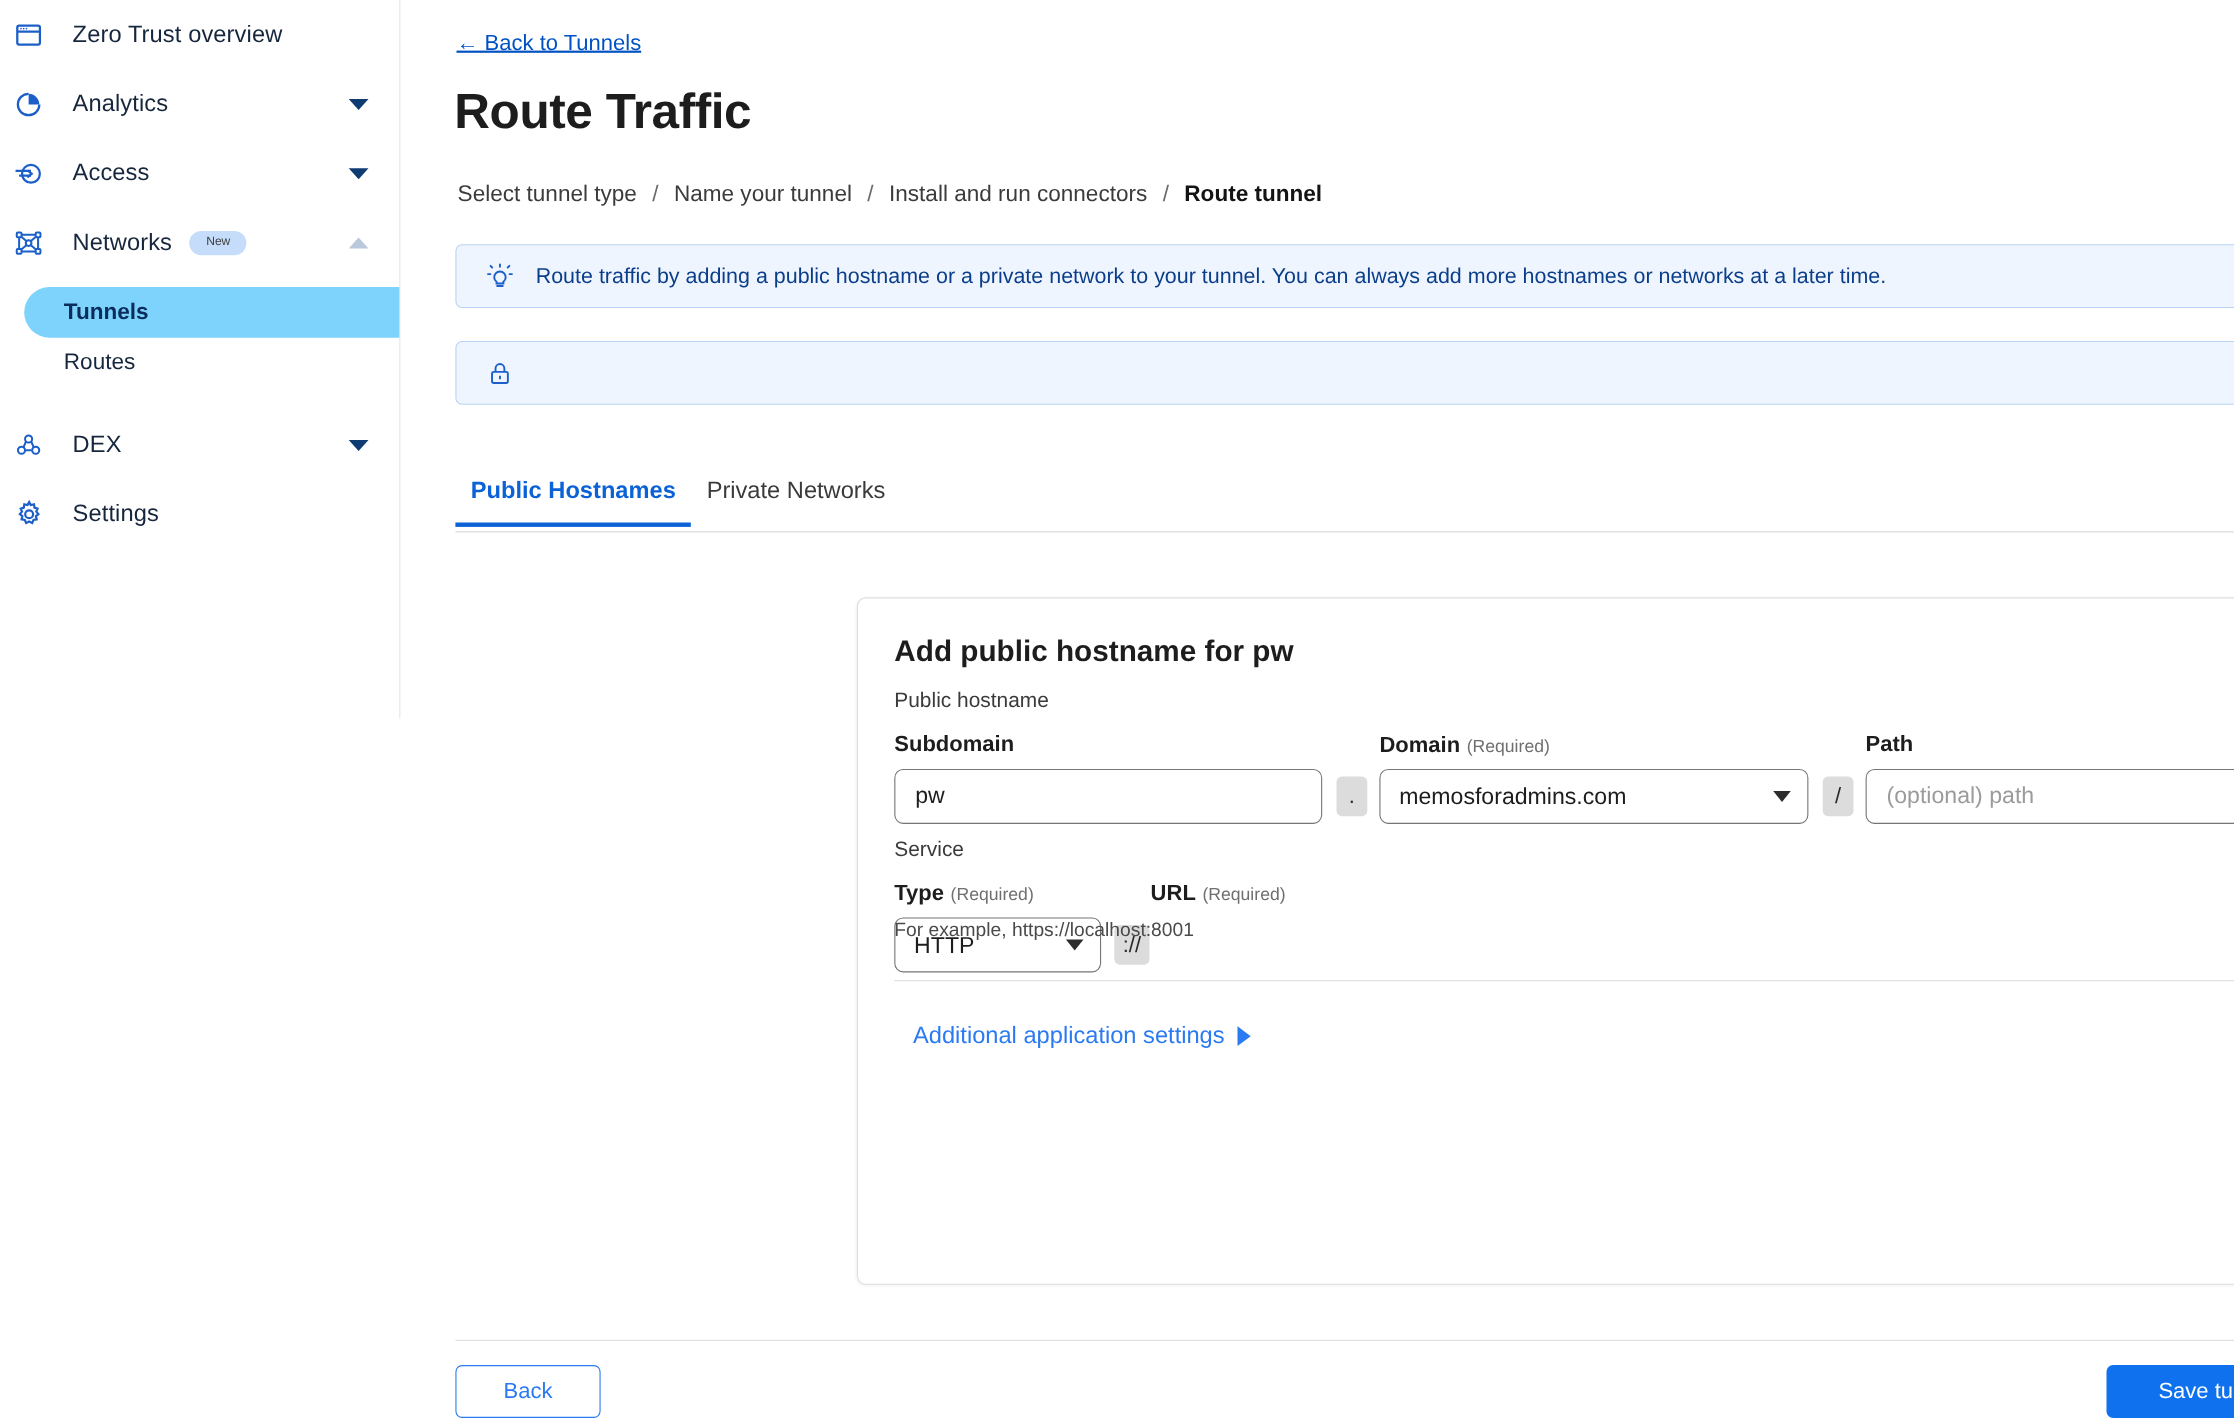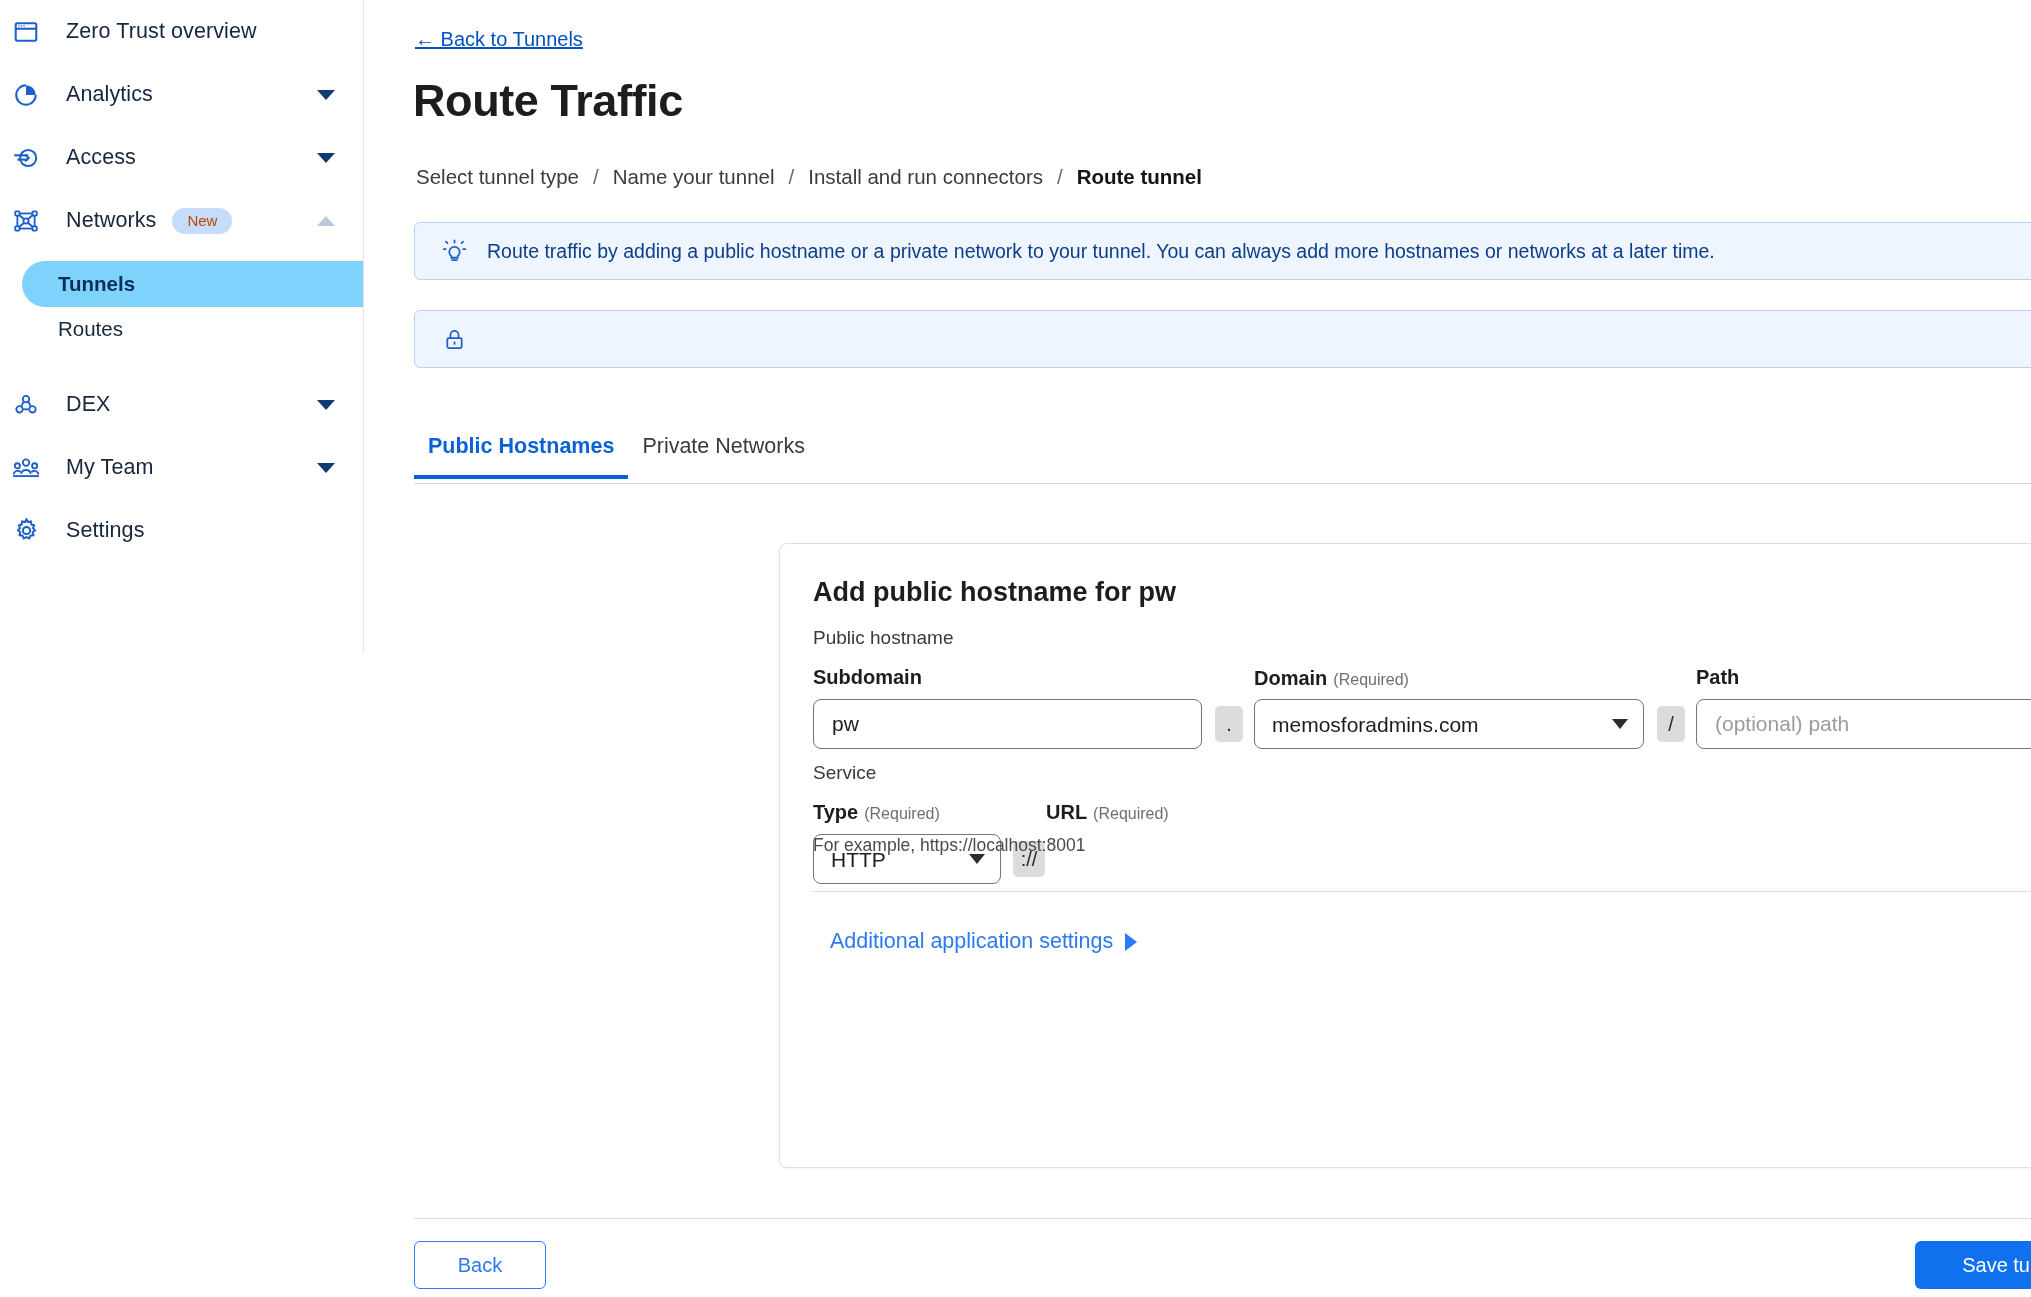--- a/index.html
+++ b/index.html
@@ -58,22 +58,22 @@
   .nav-label {
     font-size: 21.5px;
     color: #16263c;
     margin-left: 22px;
     letter-spacing: 0.1px;
     white-space: nowrap;
   }
   .nav-badge {
     margin-left: 16px;
     background: #c5ddfb;
-    color: #c2410c;
-    font-size: 15px;
+    color: #404040;
+    font-size: 11px;
     border-radius: 999px;
     padding: 5px 15px 6px;
     line-height: 1;
     white-space: nowrap;
   }
   .chev {
     position: absolute;
     right: 28px;
     top: 50%;
     transform: translateY(-50%);
@@ -483,35 +483,20 @@
             <circle cx="19" cy="17" r="3"></circle>
             <line x1="10.5" y1="17" x2="15.5" y2="17"></line>
             <line x1="10.7" y1="9.8" x2="8.7" y2="14.6"></line>
             <line x1="15.3" y1="9.8" x2="17.3" y2="14.6"></line>
           </svg>
         </span>
         <span class="nav-label">DEX</span>
         <span class="chev"></span>
       </div>
 
-      <div class="nav-item">
-        <span class="nav-icon">
-          <svg width="28" height="28" viewBox="0 0 26 26" fill="none" stroke="#1c5fc9" stroke-width="1.7">
-            <circle cx="13" cy="8" r="3"></circle>
-            <circle cx="5" cy="11" r="2.4"></circle>
-            <circle cx="21" cy="11" r="2.4"></circle>
-            <path d="M8.5 18.5a4.6 4.6 0 0 1 9 0"></path>
-            <path d="M1.6 19a3.6 3.6 0 0 1 6.3-2.2"></path>
-            <path d="M24.4 19a3.6 3.6 0 0 0-6.3-2.2"></path>
-            <line x1="1" y1="20.5" x2="25" y2="20.5"></line>
-          </svg>
-        </span>
-        <span class="nav-label">My Team</span>
-        <span class="chev"></span>
-      </div>
 
 
       <div class="nav-item">
         <span class="nav-icon">
           <svg width="27" height="27" viewBox="0 0 24 24" fill="none" stroke="#1c5fc9" stroke-width="1.8">
             <circle cx="12" cy="12" r="3.2"></circle>
             <path d="M12 2.2l1.3 2.3 2.6-.5.4 2.6 2.5.9-1 2.4 1.7 2-2 1.7.6 2.6-2.6.4-1.1 2.4-2.4-1.1-2.4 1.1-1.1-2.4-2.6-.4.6-2.6-2-1.7 1.7-2-1-2.4 2.5-.9.4-2.6 2.6.5z"></path>
           </svg>
         </span>
         <span class="nav-label">Settings</span>

